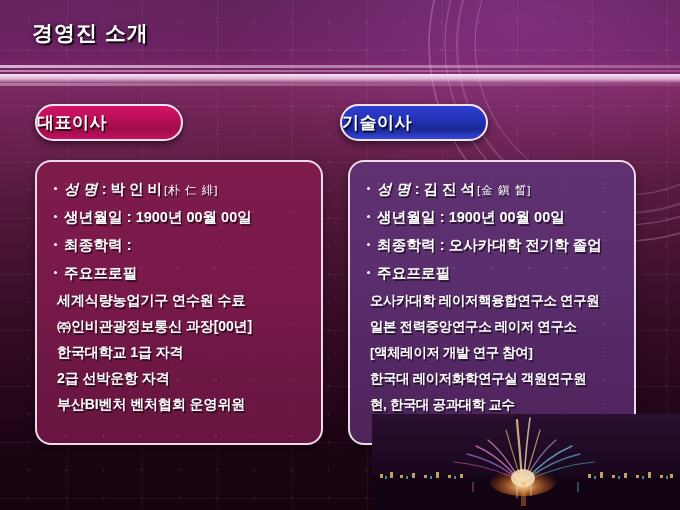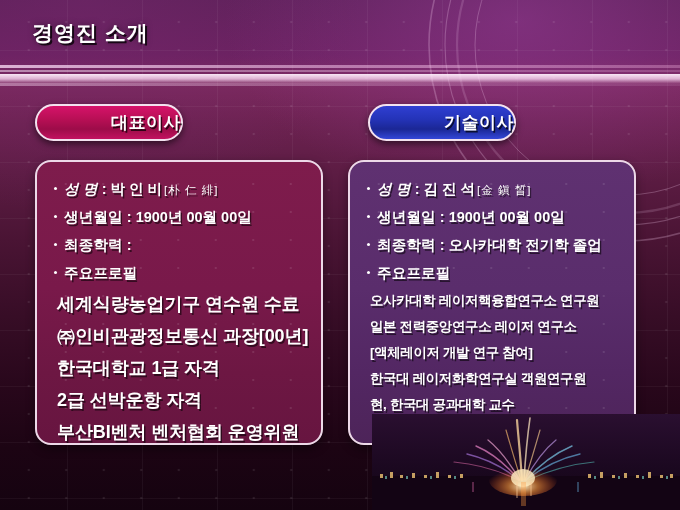--- a/index.html
+++ b/index.html
@@ -109,37 +109,37 @@
   .tab {
     position: absolute;
     top: 104px;
     width: 148px;
     height: 37px;
     border-radius: 19px;
     border: 2px solid #f3e2ef;
     box-sizing: border-box;
     display: flex;
     align-items: center;
-    justify-content: flex-end;
+    justify-content: flex-start;
     box-shadow: 0 3px 7px rgba(0,0,0,0.55);
   }
   .tab-label {
     font-size: 17px;
     font-weight: bold;
     color: #ffffff;
     letter-spacing: 0.5px;
     text-shadow: 1.5px 1.5px 0 rgba(0,0,0,0.7);
     white-space: nowrap;
   }
   #tab-ceo {
     left: 35px;
     background: linear-gradient(180deg, #d6136a 0%, #b80f55 40%, #9d0c49 70%, #c21260 100%);
   }
   #tab-cto {
-    left: 368px;
+    left: 340px;
     background: linear-gradient(180deg, #2f3fd2 0%, #2433b8 40%, #1b2795 70%, #3447d8 100%);
   }
 
   
   .panel {
     position: absolute;
     top: 160px;
     width: 288px;
     height: 285px;
     border: 2px solid #edd9e8;
@@ -199,21 +199,21 @@
     letter-spacing: 1px;
     text-align: center;
   }
 
   .profile-list {
     margin-top: 3px;
     list-style: none;
     padding: 0 0 0 6px;
   }
   .profile-list li {
-    font-size: 18px;
+    font-size: 14px;
     font-weight: bold;
     color: #ffffff;
     text-shadow: 1.5px 1.5px 0 rgba(0,0,0,0.55);
     margin-bottom: 8px;
     white-space: nowrap;
     letter-spacing: -0.1px;
   }
   #panel-cto .profile-list li { font-size: 13.4px; letter-spacing: -0.3px; }
 
   

